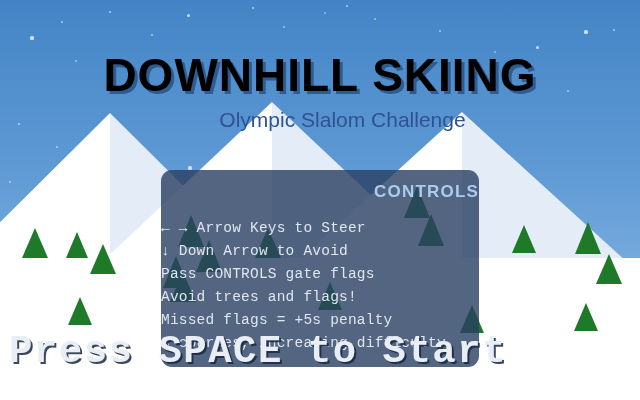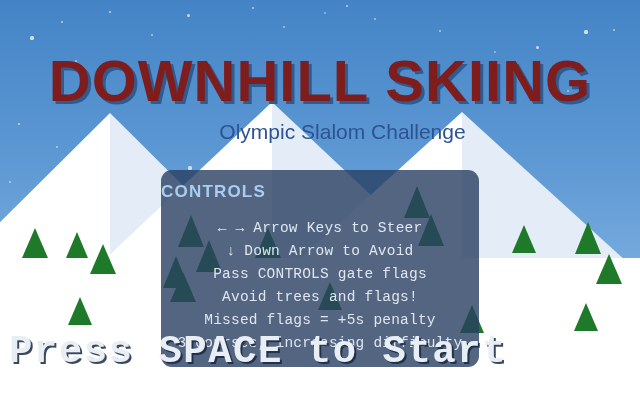--- a/index.html
+++ b/index.html
@@ -43,24 +43,24 @@
   .title-wrap {
     position: absolute;
     left: 0;
     top: 52px;
     width: 640px;
     text-align: center;
     pointer-events: none;
   }
   .game-title {
     font-family: "Liberation Sans", sans-serif;
-    font-size: 58px;
+    font-size: 46px;
     font-weight: bold;
     letter-spacing: 1px;
-    color: #7f1d1d;
+    color: #000000;
     text-shadow: 3px 3px 0 #2d5c92;
     line-height: 1.0;
     margin: 0;
     white-space: nowrap;
   }
   .game-subtitle {
     font-family: "Liberation Sans", sans-serif;
     font-size: 21px;
     font-weight: normal;
     color: #2d5391;
@@ -81,28 +81,27 @@
     border-radius: 11px;
     box-sizing: border-box;
     padding-top: 12px;
   }
   .panel-heading {
     font-family: "Liberation Sans", sans-serif;
     font-size: 17px;
     font-weight: bold;
     letter-spacing: 1.2px;
     color: #a8cdf0;
-    text-align: left;
+    text-align: right;
     margin: 0 0 14px 0;
   }
   .panel-line {
     font-family: "Liberation Mono", monospace;
     font-size: 14.5px;
     color: #dfe6ee;
-    text-align: center;
     margin: 0;
     padding: 3.5px 0;
     white-space: nowrap;
     letter-spacing: 0.2px;
   }
 
   
   .press-space {
     position: absolute;
     left: 0;

